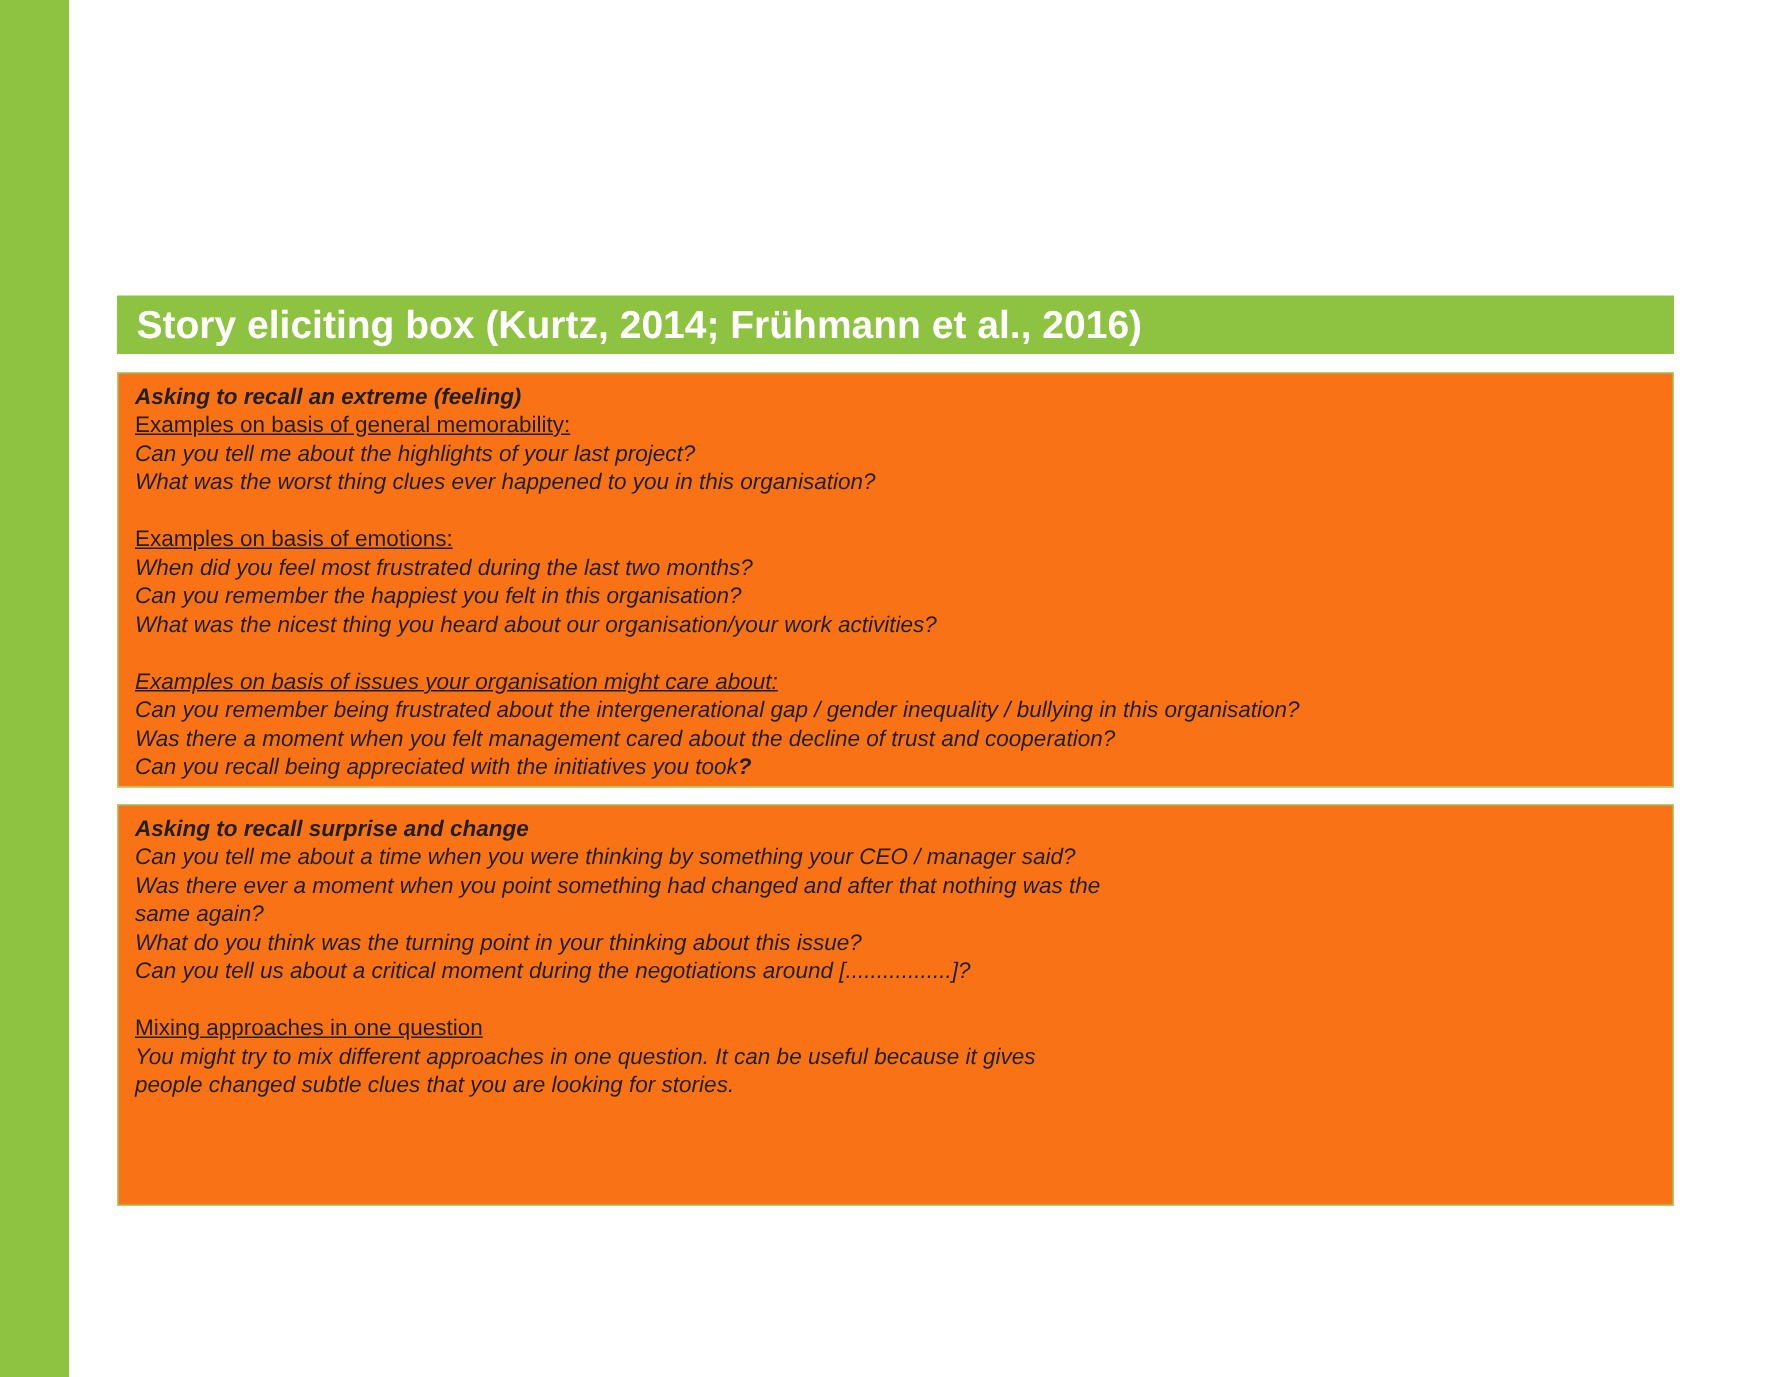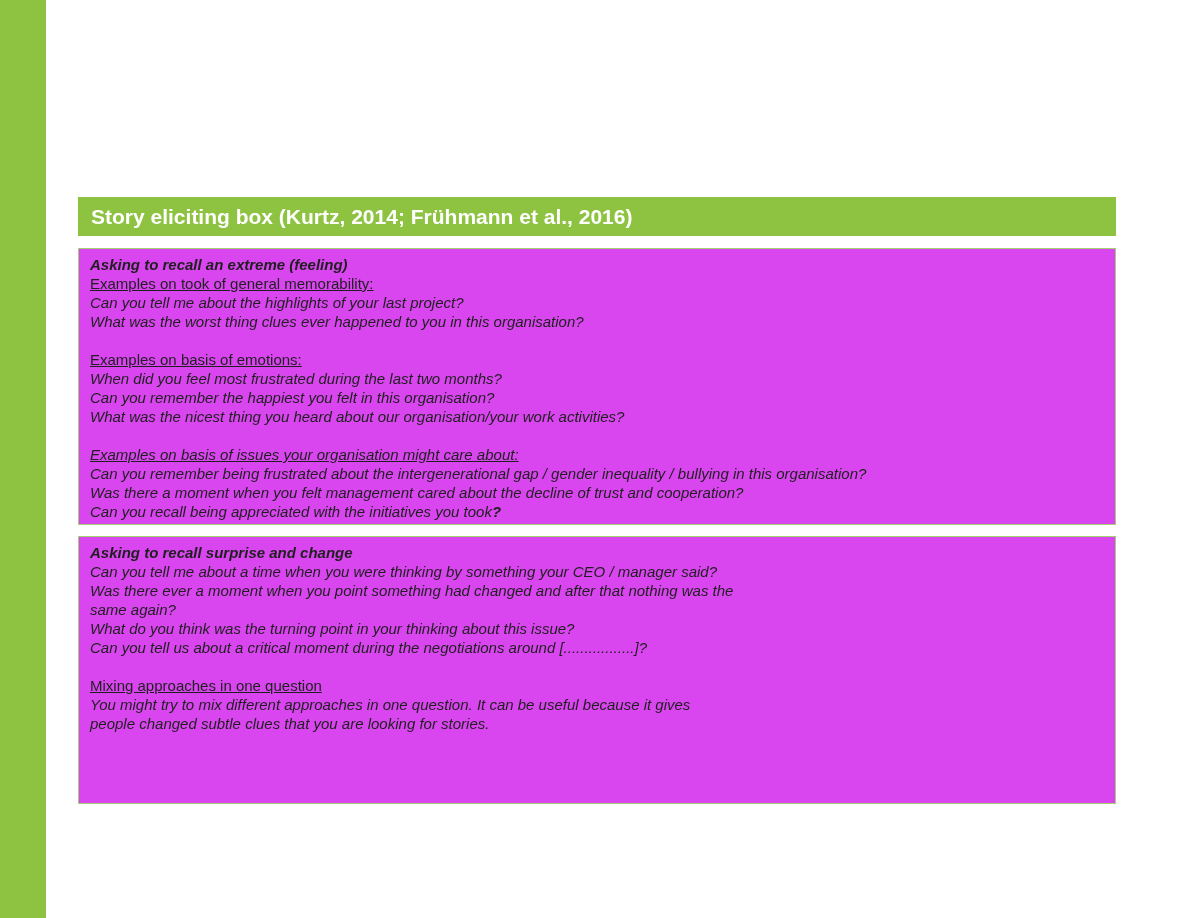--- a/index.html
+++ b/index.html
@@ -22,30 +22,30 @@
   }
   .title-bar{
     position:absolute;left:78px;top:197px;
     width:1038px;height:39px;
     background:var(--green);
     color:#ffffff;
     display:flex;align-items:center;
     padding-left:13px;
   }
   .title-bar .title-text{
-    font-size:21px;
+    font-size:26px;
     font-weight:bold;
     letter-spacing:0;
     white-space:nowrap;
   }
   .story-box{
     position:absolute;left:78px;
     width:1038px;
     border:1px solid var(--border-green);
-    background:#d946ef;
+    background:#f97316;
     padding:6px 11px 0 11px;
   }
   .box-1{top:248px;height:277px;}
   .box-2{top:536px;height:268px;}
   .line{
     font-size:15px;
     line-height:19px;
     color:var(--text);
     white-space:nowrap;
   }
@@ -57,21 +57,21 @@
 <body>
 
 <div class="left-bar"></div>
 
 <div class="title-bar">
   <span class="title-text">Story eliciting box (Kurtz, 2014; Frühmann et al., 2016)</span>
 </div>
 
 <div class="story-box box-1">
     <div class="line"><span class="b i">Asking to recall an extreme (feeling)</span></div>
-    <div class="line"><span class="u">Examples on took of general memorability:</span></div>
+    <div class="line"><span class="u">Examples on basis of general memorability:</span></div>
     <div class="line"><span class="i">Can you tell me about the highlights of your last project?</span></div>
     <div class="line"><span class="i">What was the worst thing clues ever happened to you in this organisation?</span></div>
     <div class="line">&nbsp;</div>
     <div class="line"><span class="u">Examples on basis of emotions:</span></div>
     <div class="line"><span class="i">When did you feel most frustrated during the last two months?</span></div>
     <div class="line"><span class="i">Can you remember the happiest you felt in this organisation?</span></div>
     <div class="line"><span class="i">What was the nicest thing you heard about our organisation/your work activities?</span></div>
     <div class="line">&nbsp;</div>
     <div class="line"><span class="i u">Examples on basis of issues your organisation might care about:</span></div>
     <div class="line"><span class="i">Can you remember being frustrated about the intergenerational gap / gender inequality / bullying in this organisation?</span></div>

